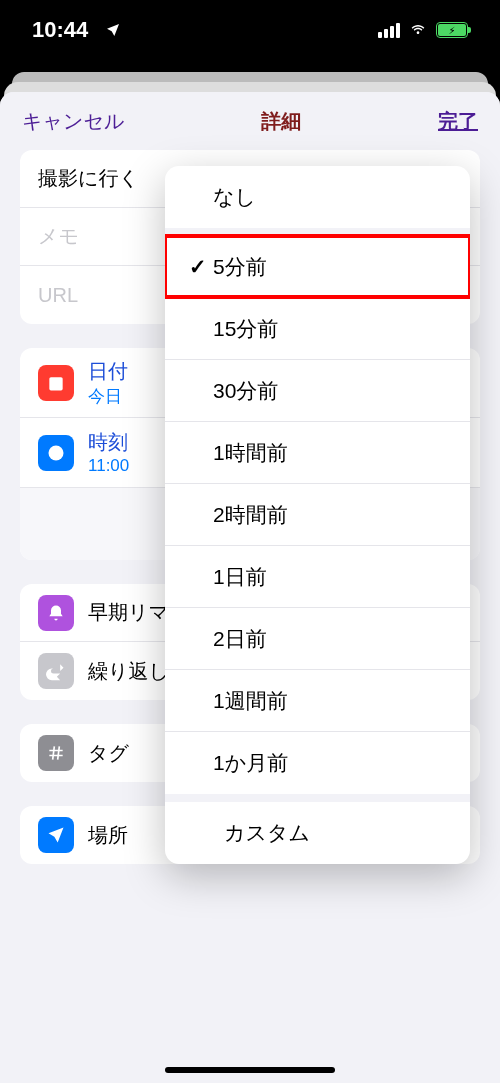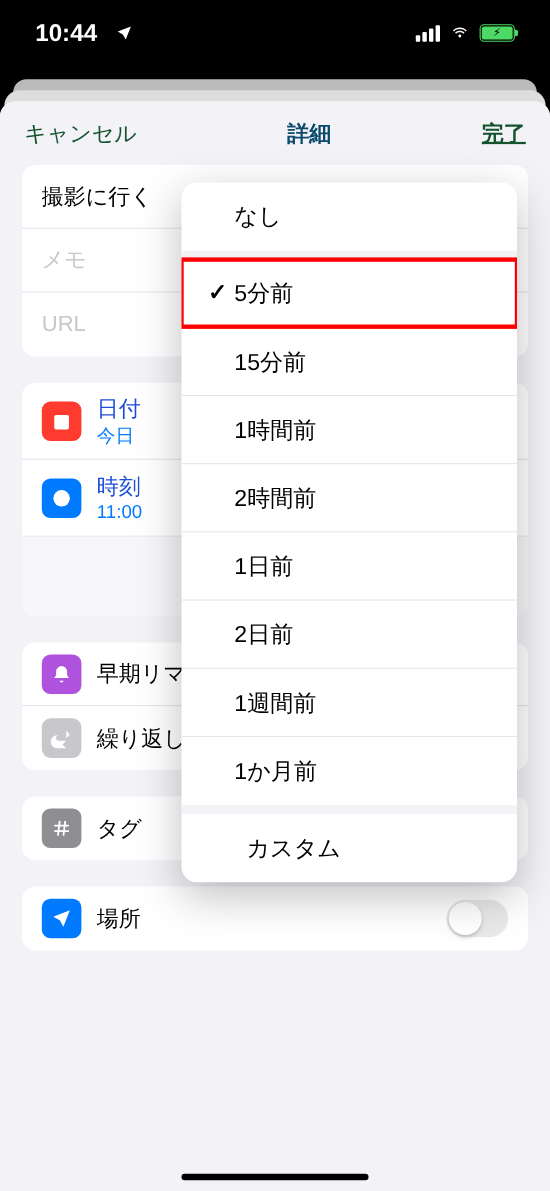--- a/index.html
+++ b/index.html
@@ -17,22 +17,22 @@
     .battery::after { content:''; position:absolute; right:-4px; top:4px; width:3px; height:6px; background:#4cd964; border-radius:0 2px 2px 0; }
     .battery-fill { position:absolute; inset:1px; background:#4cd964; border-radius:2px; display:flex; align-items:center; justify-content:center; }
     .bolt { color:#000; font-size:10px; }
     
     .sheet-stack { position:absolute; top:72px; left:12px; right:12px; height:12px; background:#bbb; border-radius:14px 14px 0 0; }
     .sheet-stack2 { position:absolute; top:82px; left:4px; right:4px; height:14px; background:#ddd; border-radius:14px 14px 0 0; }
     
     .sheet { position:absolute; top:92px; left:0; right:0; bottom:0; background:#f2f2f7; border-radius:14px 14px 0 0; overflow:hidden; }
     
     .nav-bar { height:58px; display:flex; align-items:center; justify-content:space-between; padding:0 22px; background:#f2f2f7; }
-    .nav-btn { color:#14532d; font-size:20px; background:none; border:none; }
-    .nav-title { font-size:20px; font-weight:600; color:#0c4a6e; }
+    .nav-btn { color:#4c1d95; font-size:20px; background:none; border:none; }
+    .nav-title { font-size:20px; font-weight:600; color:#7f1d1d; }
     .nav-done { font-weight:600;text-decoration:underline; }
     
     .content { padding:0 20px; }
     
     .card { background:#fff; border-radius:12px; margin-bottom:24px; overflow:hidden; }
     
     .row { display:flex; align-items:center; min-height:58px; padding:0 18px; border-bottom:0.5px solid #e5e5ea; }
     .row:last-child { border-bottom:none; }
     .row-label { font-size:20px; color:#000; flex:1; }
     .row-label.placeholder { color:#c7c7cc; }
@@ -202,20 +202,24 @@
         <div class="pop-item highlighted">
           <span class="check">✓</span>
           <span>5分前</span>
         </div>
         <div class="pop-item">
           <span class="check"></span>
           <span>15分前</span>
         </div>
         <div class="pop-item">
           <span class="check"></span>
+          <span>30分前</span>
+        </div>
+        <div class="pop-item">
+          <span class="check"></span>
           <span>1時間前</span>
         </div>
         <div class="pop-item">
           <span class="check"></span>
           <span>2時間前</span>
         </div>
         <div class="pop-item">
           <span class="check"></span>
           <span>1日前</span>
         </div>

